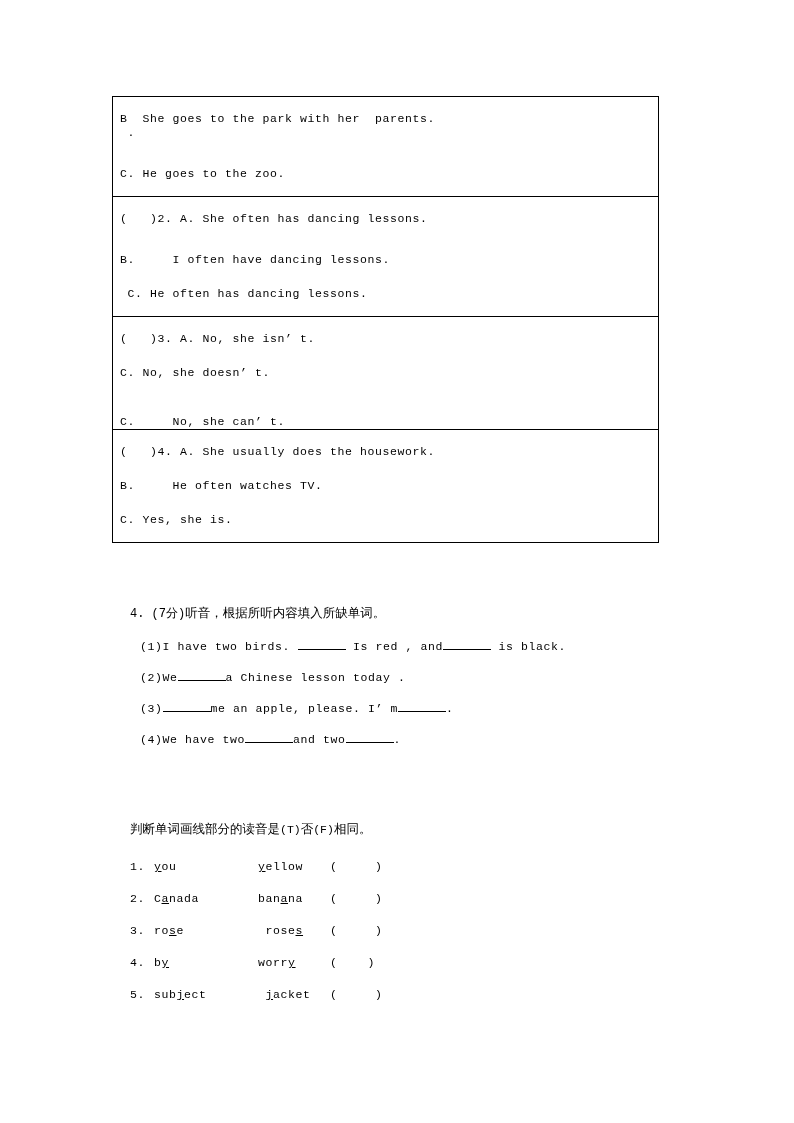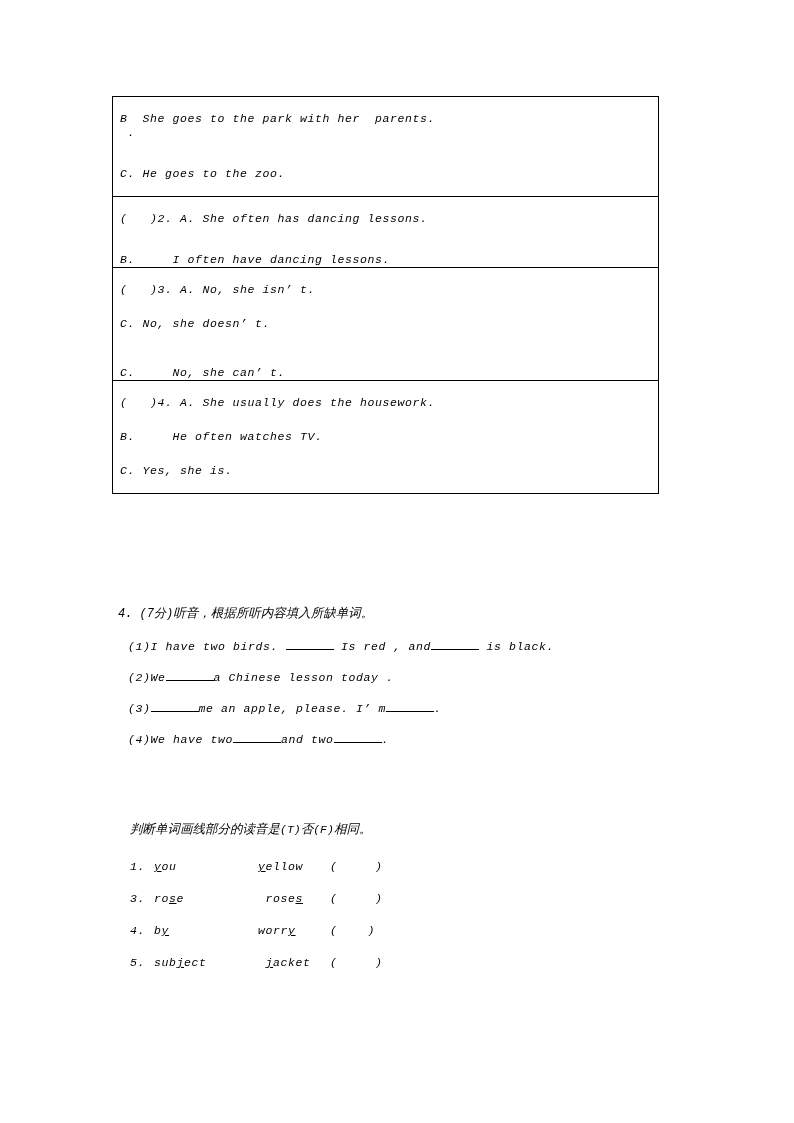--- a/index.html
+++ b/index.html
@@ -14,21 +14,20 @@
     font-family: "Liberation Mono", "DejaVu Sans Mono", monospace;
     color: #000000;
     overflow: hidden;
   }
 
   .page {
     position: absolute;
     left: 0; top: 0;
     width: 794px;
     height: 814px;
-    font-style: italic;
   }
 
   
   .choice-table {
     position: absolute;
     left: 112px;
     top: 96px;
     width: 547px;
     border: 1.5px solid #000;
     border-collapse: collapse;
@@ -52,21 +51,21 @@
     padding: 0 0 0 7px;
   }
   .opt-line.pad-top { padding-top: 15px; }
   .opt-line.gap { margin-top: 27px; }
   .opt-line.gap-sm { margin-top: 20px; }
   .opt-line.pad-bottom { padding-bottom: 15px; }
 
   
   .section4 {
     position: absolute;
-    left: 118px;
+    left: 130px;
     top: 604px;
     width: 560px;
   }
   .sec4-title {
     font-size: 12px;
     line-height: 18px;
     white-space: pre;
     font-family: "Liberation Mono", "DejaVu Sans Mono", monospace;
   }
   .sec4-title .cn {
@@ -138,20 +137,21 @@
 
     <div class="choice-row">
       <div class="opt-line pad-top">B  She goes to the park with her  parents.</div>
       <div class="opt-line"> .</div>
       <div class="opt-line gap pad-bottom">C. He goes to the zoo.</div>
     </div>
 
     <div class="choice-row">
       <div class="opt-line pad-top">(   )2. A. She often has dancing lessons.</div>
       <div class="opt-line gap">B.     I often have dancing lessons.</div>
+      <div class="opt-line gap-sm pad-bottom"> C. He often has dancing lessons.</div>
     </div>
 
     <div class="choice-row">
       <div class="opt-line pad-top">(   )3. A. No, she isn’ t.</div>
       <div class="opt-line gap-sm pad-bottom">C. No, she doesn’ t.</div>
       <div class="opt-line gap-sm">C.     No, she can’ t.</div>
     </div>
 
     <div class="choice-row">
       <div class="opt-line pad-top">(   )4. A. She usually does the housework.</div>
@@ -172,20 +172,21 @@
     <div class="fill-line rn"><span>(3)</span><span class="blank bl-6"></span><span>me an apple, please. I’ m</span><span class="blank bl-6"></span><span>.</span></div>
 
     <div class="fill-line rn"><span>(4)</span><span>We have two</span><span class="blank bl-6"></span><span>and two</span><span class="blank bl-6"></span><span>.</span></div>
   </div>
 
   <div class="pron">
     <div class="pron-title"><span>判断单词画线部分的读音是</span><span class="en">(T)</span><span>否</span><span class="en">(F)</span><span>相同。</span></div>
 
     <div class="pron-row first"><span class="pron-num">1.</span><span class="pron-w1"><span></span><span class="u">y</span><span>ou</span></span><span class="pron-w2"><span></span><span class="u">y</span><span>ellow</span></span><span class="paren">(     )</span></div>
 
+    <div class="pron-row"><span class="pron-num">2.</span><span class="pron-w1"><span>C</span><span class="u">a</span><span>nada</span></span><span class="pron-w2"><span>ban</span><span class="u">a</span><span>na</span></span><span class="paren">(     )</span></div>
 
     <div class="pron-row"><span class="pron-num">3.</span><span class="pron-w1"><span>ro</span><span class="u">s</span><span>e</span></span><span class="pron-w2"><span> rose</span><span class="u">s</span><span></span></span><span class="paren">(     )</span></div>
 
     <div class="pron-row"><span class="pron-num">4.</span><span class="pron-w1"><span>b</span><span class="u">y</span><span></span></span><span class="pron-w2"><span>worr</span><span class="u">y</span><span></span></span><span class="paren">(    )</span></div>
 
     <div class="pron-row"><span class="pron-num">5.</span><span class="pron-w1"><span>sub</span><span class="u">j</span><span>ect</span></span><span class="pron-w2"><span> </span><span class="u">j</span><span>acket</span></span><span class="paren">(     )</span></div>
   </div>
 
 </div>
 

